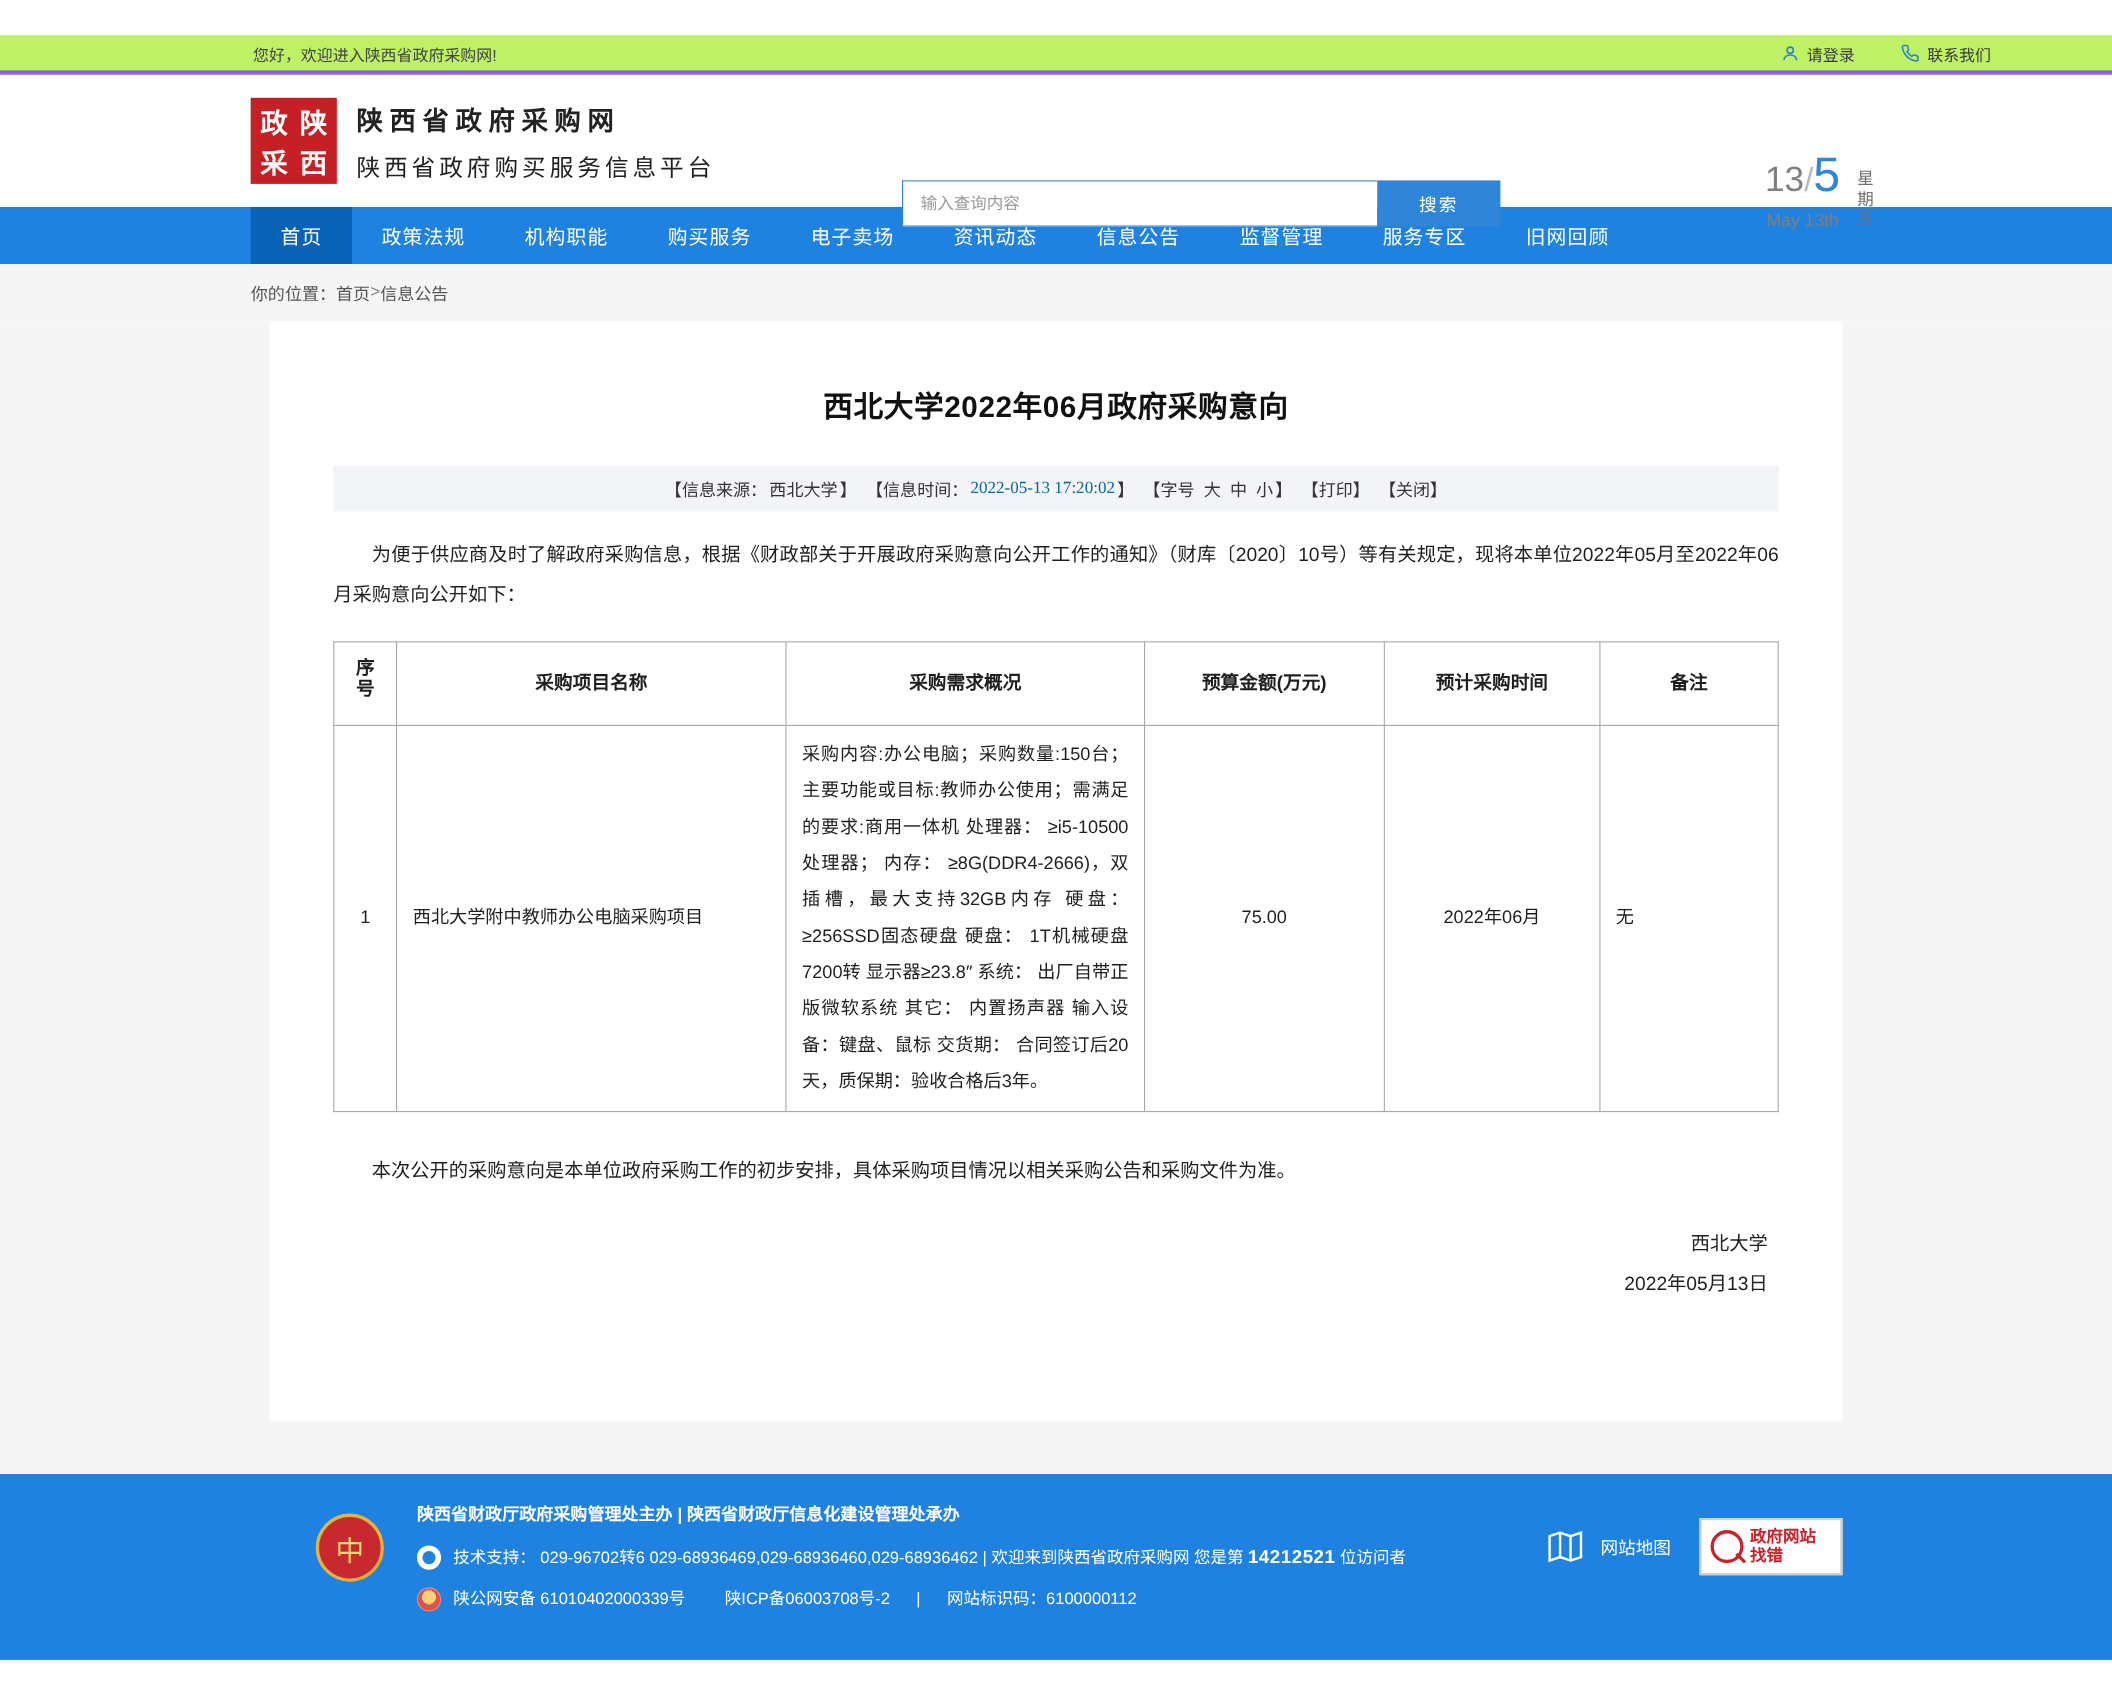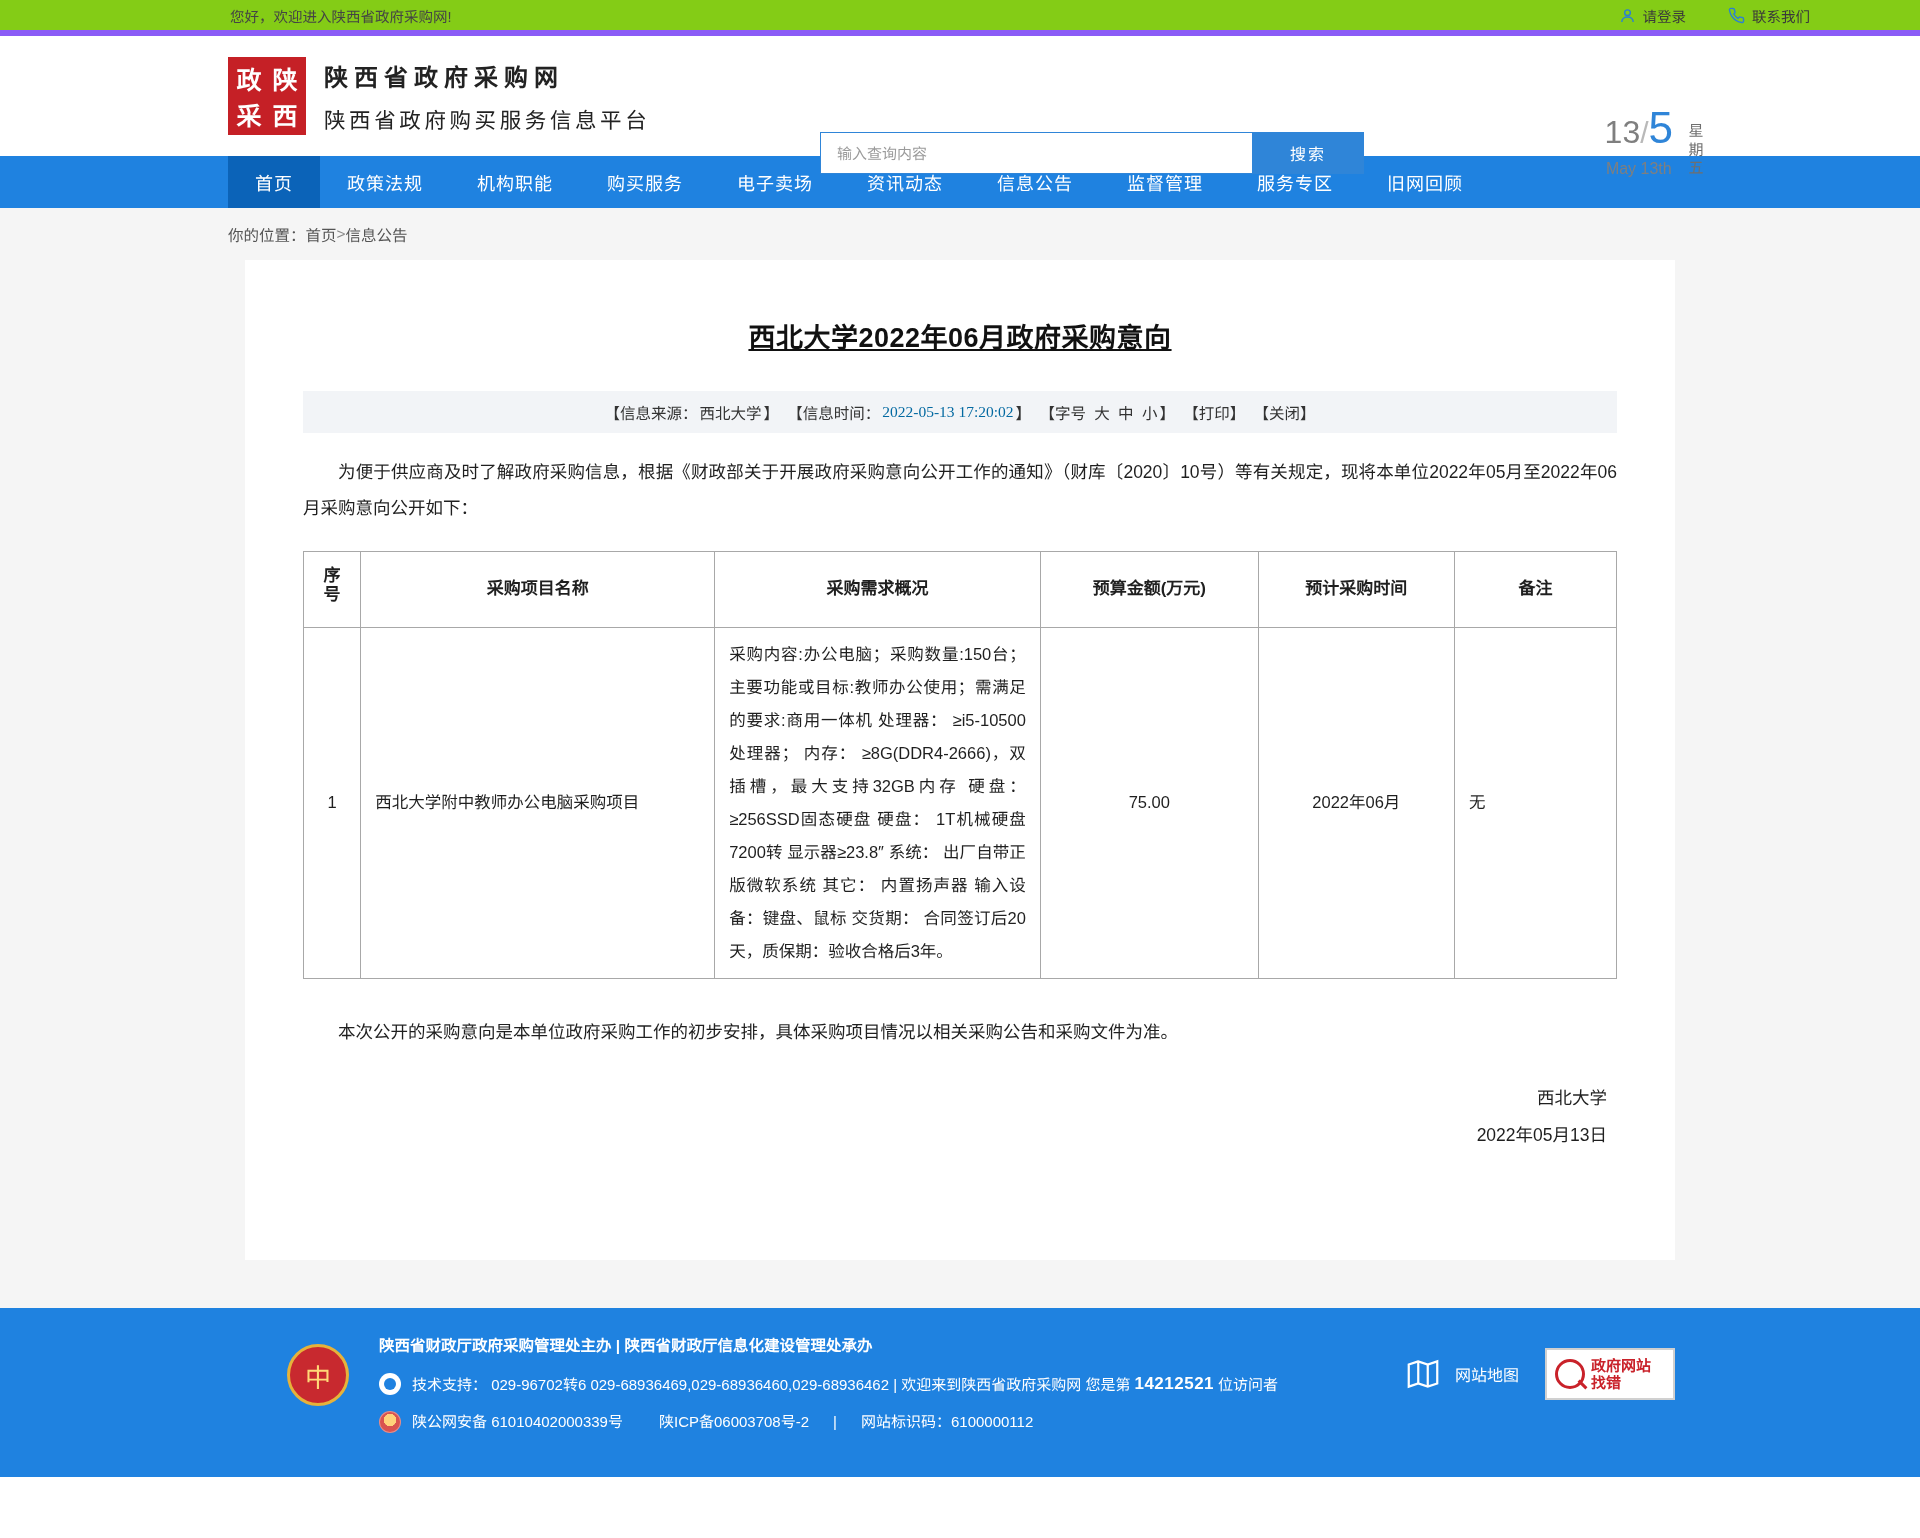--- a/index.html
+++ b/index.html
@@ -17,28 +17,29 @@
   }
   .page {
     width: 1920px;
     margin: 0 auto;
     background: #fff;
   }
 
   
   .topbar {
     height: 36px;
-    background: #84cc16;
-    border-bottom: 6px solid #8b5cf6;
+    background: #bef264;
+    border-bottom: 4px solid #8b5cf6;
     display: flex;
     align-items: center;
     justify-content: space-between;
     padding: 0 110px 0 230px;
     font-size: 14.5px;
     color: #444;
+    margin-top: 32px;
   }
   .topbar-right {
     display: flex;
     align-items: center;
     gap: 42px;
     color: #2b7fd4;
     font-size: 14.5px;
   }
   .topbar-link {
     display: flex;
@@ -206,21 +207,20 @@
     padding: 42px 58px 60px 58px;
     min-height: 1000px;
   }
   .doc-title {
     text-align: center;
     font-size: 27px;
     font-weight: bold;
     color: #111;
     margin: 14px 0 36px 0;
     letter-spacing: 0.5px;
-    text-decoration: underline;
   }
   .doc-meta {
     background: #f2f4f7;
     height: 42px;
     display: flex;
     align-items: center;
     justify-content: center;
     font-size: 15.5px;
     color: #333;
     gap: 2px;

